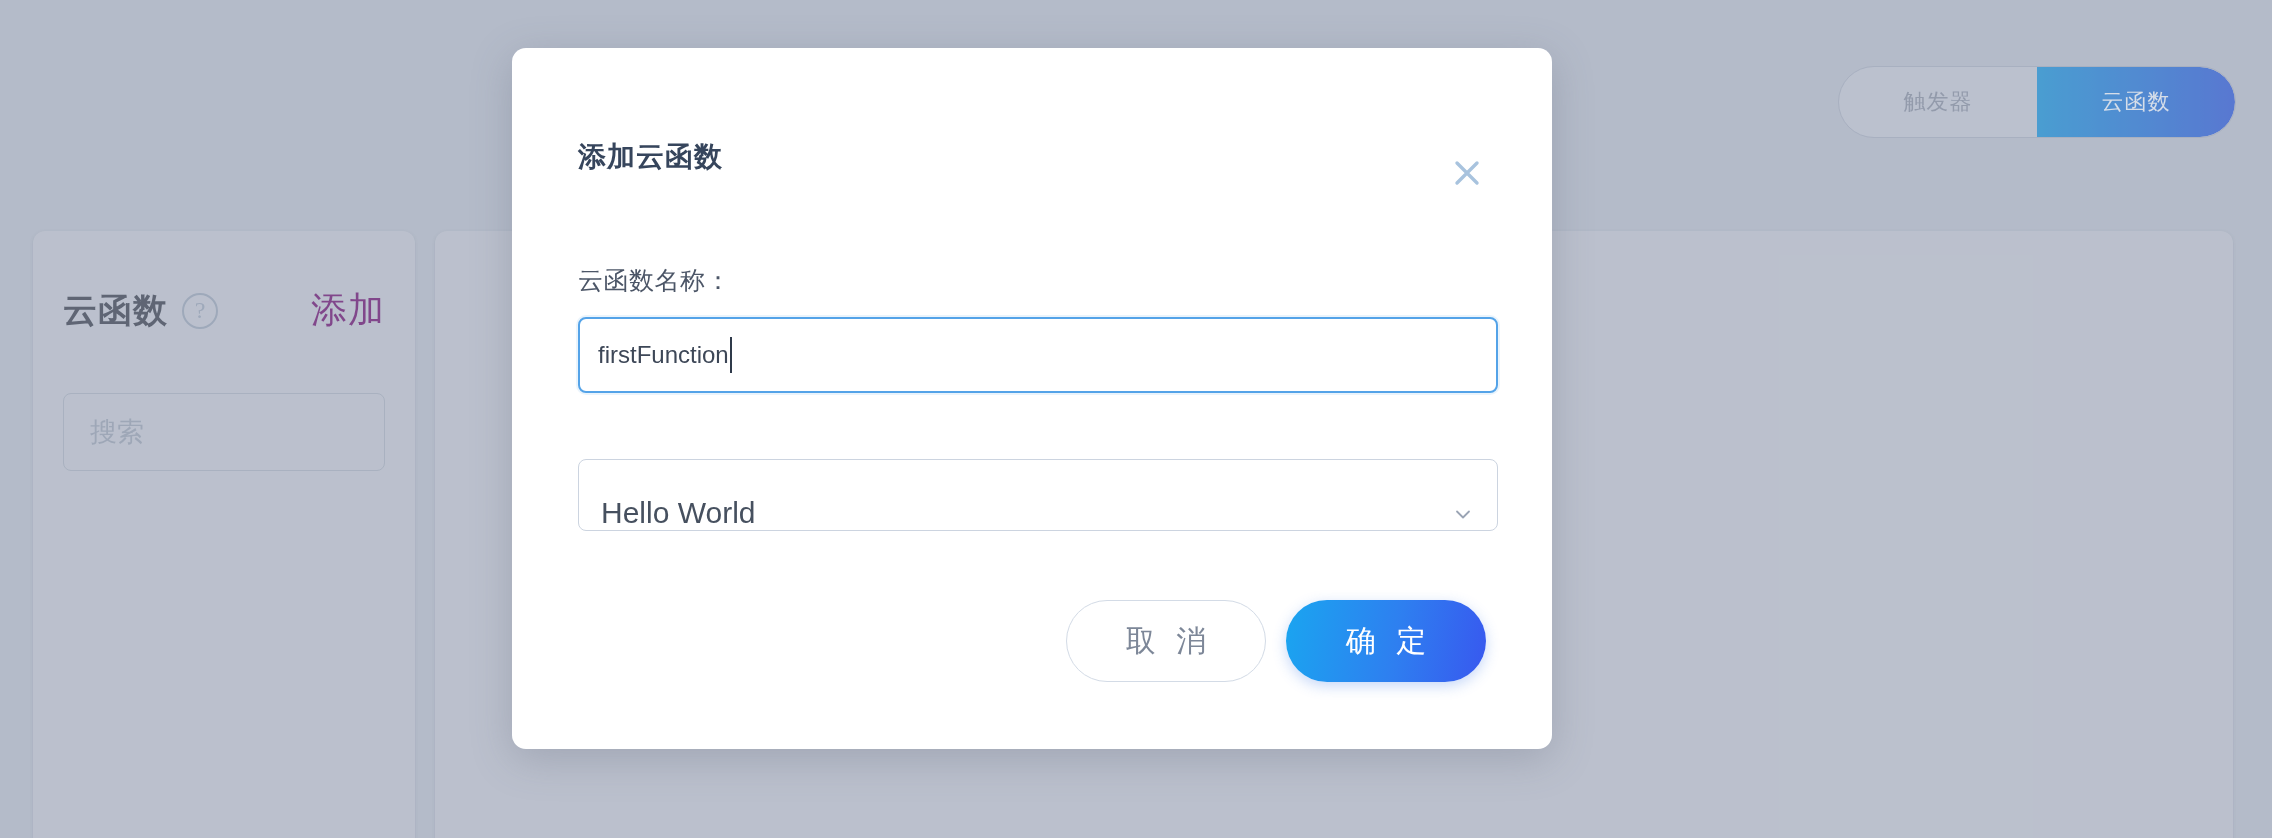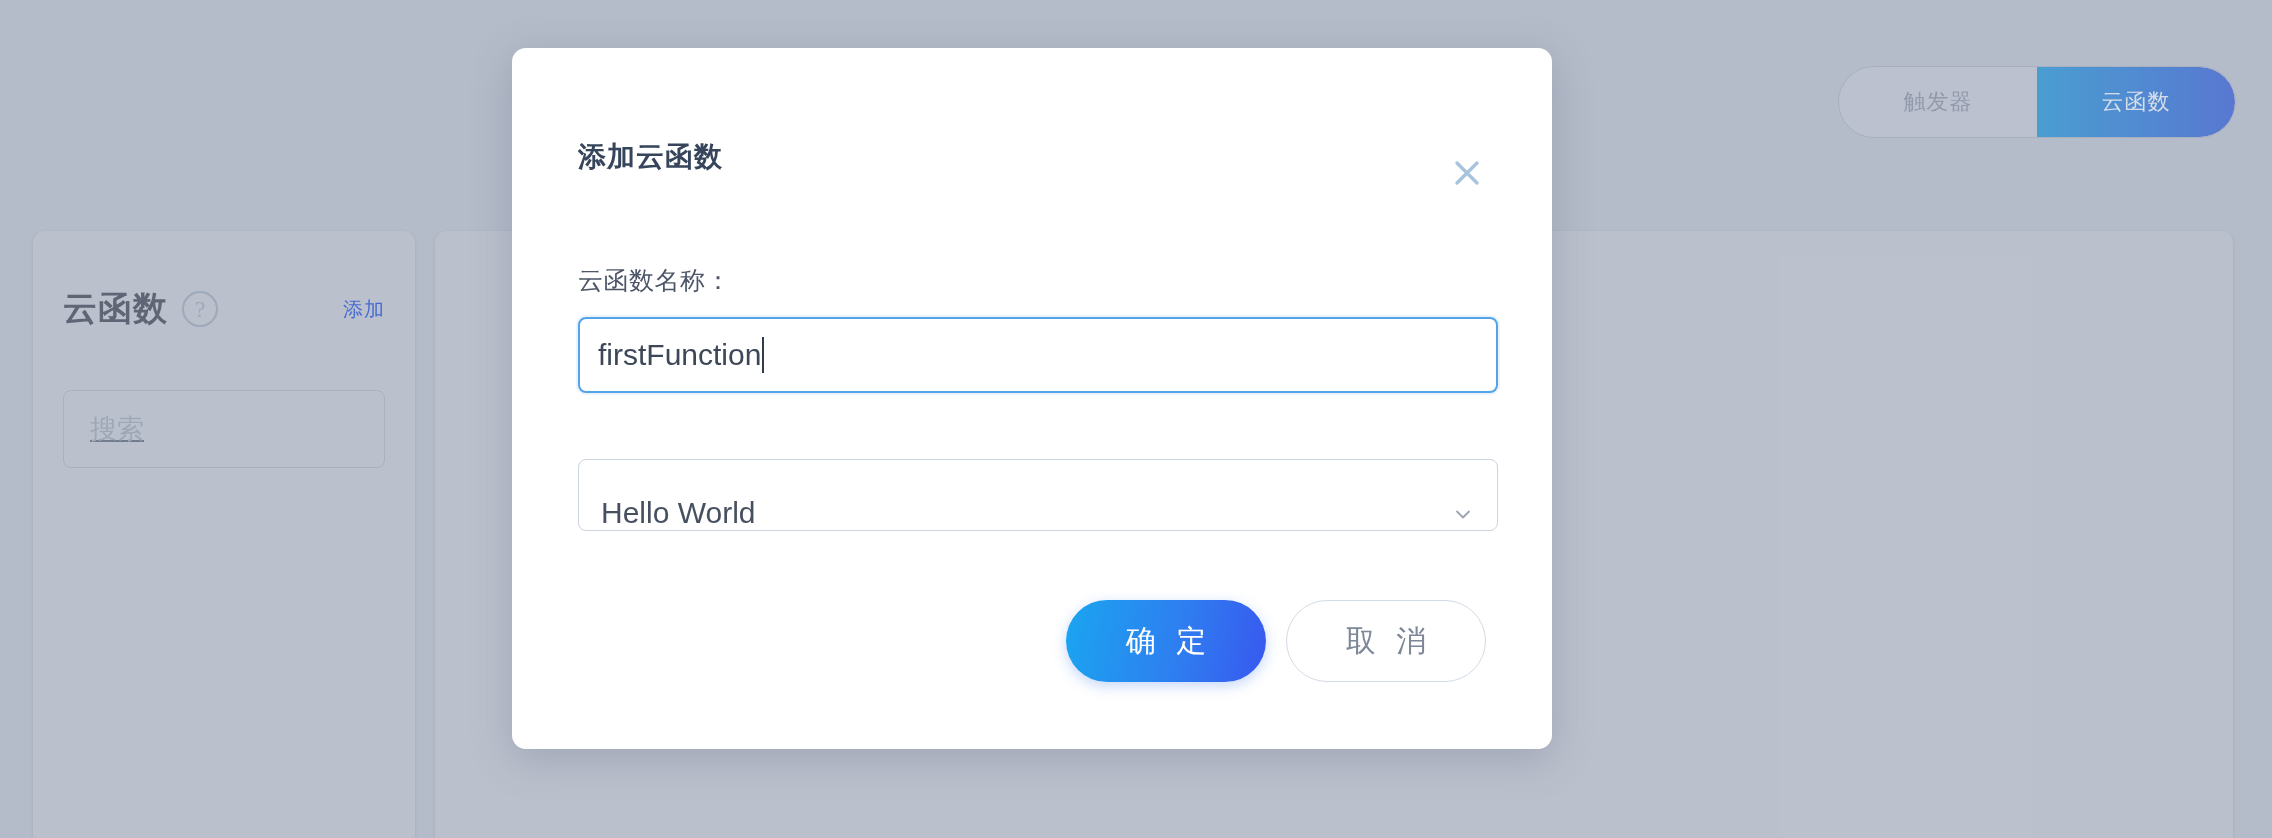--- a/index.html
+++ b/index.html
@@ -91,22 +91,22 @@
     font-size: 24px;
     display: flex;
     align-items: center;
     justify-content: center;
     margin-left: 14px;
     cursor: pointer;
     font-family: "Liberation Serif", serif;
   }
   .add-link {
     margin-left: auto;
-    font-size: 20px;
-    color: #1d4ed8;
+    font-size: 36px;
+    color: #701a75;
     cursor: pointer;
     letter-spacing: 1px;
   }
 
   .search-box {
     margin: 58px 30px 0 30px;
     height: 78px;
     border: 1.5px solid #a9b2c0;
     border-radius: 8px;
     background: transparent;
@@ -115,21 +115,20 @@
     padding: 0 26px;
   }
   .search-box input {
     width: 100%;
     border: none;
     outline: none;
     background: transparent;
     font-size: 27px;
     color: #5c6676;
     font-family: inherit;
-    text-decoration: underline;
   }
   .search-box input::placeholder { color: #9aa4b4; }
 
   
   .overlay {
     position: absolute;
     inset: 0;
     background: rgba(168,176,191,0.30);
   }
 
@@ -187,21 +186,21 @@
     height: 76px;
     border: 2px solid #54a3e8;
     border-radius: 8px;
     background: #fff;
     display: flex;
     align-items: center;
     padding: 0 18px;
     box-shadow: 0 0 0 2px rgba(84,163,232,0.12);
   }
   .text-input .value {
-    font-size: 30px;
+    font-size: 24px;
     color: #3d4757;
     font-family: "Liberation Sans", sans-serif;
   }
   .caret {
     display: inline-block;
     width: 2px;
     height: 36px;
     background: #2f3a4a;
     margin-left: 1px;
     vertical-align: middle;
@@ -317,16 +316,16 @@
       <span class="value">Hello World</span>
       <span class="select-chevron">
         <svg width="24" height="24" viewBox="0 0 24 24" aria-hidden="true">
           <path d="M6 9.5 L12 15.5 L18 9.5" fill="none" stroke="#9aa4b4" stroke-width="1.8" stroke-linecap="round" stroke-linejoin="round"></path>
         </svg>
       </span>
     </div>
   </div>
 
   <div class="modal-actions">
+    <button class="btn btn-cancel">取 消</button>
     <button class="btn btn-confirm">确 定</button>
-    <button class="btn btn-cancel">取 消</button>
   </div>
 </div>
 
 </body></html>

